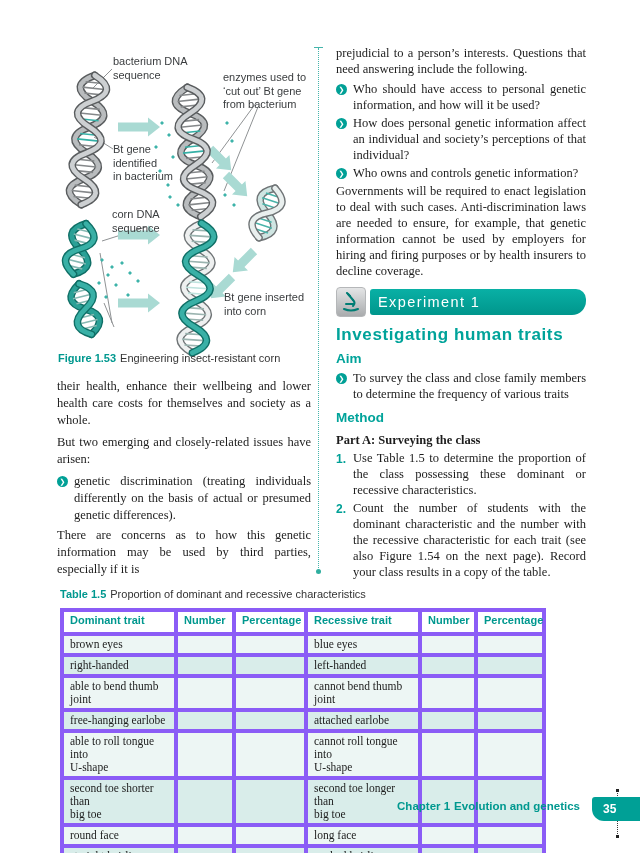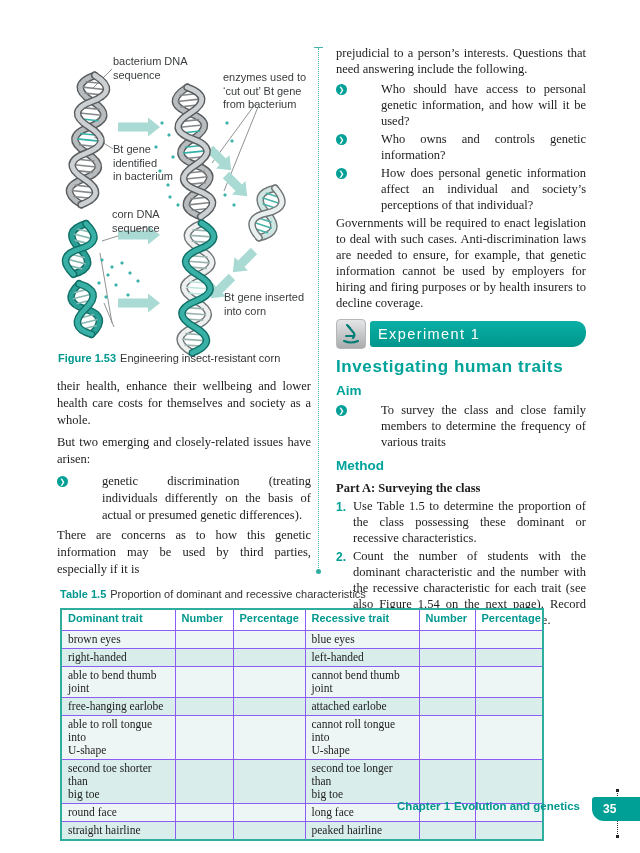--- a/index.html
+++ b/index.html
@@ -16,21 +16,21 @@
   .fig-caption .cap-label{color:#00988f;font-weight:bold;}
   .fig-caption .cap-text{margin-left:4px;}
 
   
   .col{position:absolute;font-size:12.5px;text-align:justify;}
   #left-col{left:57px;top:378px;width:254px;line-height:17px;}
   #right-col{left:336px;top:45px;width:250px;line-height:16px;}
   .para{margin:0 0 5px 0;}
   #right-col .para{margin-bottom:4px;}
 
-  .bullet{display:flex;margin:1px 0 2px 0;gap:28px;}
+  .bullet{display:flex;margin:1px 0 2px 0;}
   .bullet .b-icon{flex:0 0 11px;width:11px;height:11px;border-radius:50%;background:#00a096;
                   color:#fff;font-size:7px;line-height:11px;text-align:center;
                   font-family:"Liberation Sans",sans-serif;margin:3px 6px 0 0;}
   .bullet .b-text{flex:1;}
 
   
   #divider{position:absolute;left:318px;top:48px;height:520px;border-left:1px dotted #45b5ab;}
   #divider-tick{position:absolute;left:314px;top:47px;width:9px;height:1px;background:#45b5ab;}
   #divider-dot{position:absolute;left:316px;top:569px;width:5px;height:5px;border-radius:50%;background:#2fae9f;}
 
@@ -54,21 +54,21 @@
                font-weight:bold;font-size:12px;padding-top:1px;}
   .step .s-text{flex:1;}
 
   
   #table-caption{position:absolute;left:60px;top:588px;font-family:"Liberation Sans",sans-serif;
                  font-size:11px;color:#333;}
   #table-caption .cap-label{color:#00988f;font-weight:bold;}
   #table-caption .cap-text{margin-left:4px;}
   #traits-table{position:absolute;left:60px;top:608px;border-collapse:collapse;
                 width:482px;table-layout:fixed;font-size:11.5px;line-height:13px;}
-  #traits-table td,#traits-table th{border:1px solid #8b5cf6;padding:2px 6px;vertical-align:top;}
+  #traits-table td,#traits-table th{border:4px solid #8b5cf6;padding:2px 6px;vertical-align:top;}
   #traits-table{border:2px solid #2fae9f;}
   #traits-table th{font-family:"Liberation Sans",sans-serif;font-size:11px;color:#00988f;
                    text-align:left;background:#fff;height:16px;}
   #traits-table tr.r-light td{background:#edf6f4;}
   #traits-table tr.r-dark td{background:#d9edea;}
   .trait-cell{white-space:pre-line;}
 
   
   #footer-text{position:absolute;right:60px;top:800px;font-family:"Liberation Sans",sans-serif;
                font-size:11.5px;color:#00988f;}
@@ -270,25 +270,25 @@
   </div>
 
   <div id="right-col" class="col">
     <p class="para">prejudicial to a person’s interests. Questions that need answering include the following.</p>
     <div class="bullet">
       <span class="b-icon">❯</span>
       <span class="b-text">Who should have access to personal genetic information, and how will it be used?</span>
     </div>
     <div class="bullet">
       <span class="b-icon">❯</span>
-      <span class="b-text">Who owns and controls genetic information?</span>
+      <span class="b-text">How does personal genetic information affect an individual and society’s perceptions of that individual?</span>
     </div>
     <div class="bullet">
       <span class="b-icon">❯</span>
-      <span class="b-text">How does personal genetic information affect an individual and society’s perceptions of that individual?</span>
+      <span class="b-text">Who owns and controls genetic information?</span>
     </div>
     <p class="para">Governments will be required to enact legislation to deal with such cases. Anti-discrimination laws are needed to ensure, for example, that genetic information cannot be used by employers for hiring and firing purposes or by health insurers to decline coverage.</p>
 
     <div class="exp-row">
       <div class="exp-icon-box">
         <svg width="20" height="20" viewBox="0 0 20 20" fill="none" stroke="#007d74" stroke-width="2" stroke-linecap="round">
           <path d="M7 2 L12 8"></path>
           <path d="M12 8 Q15 11 12 14"></path>
           <path d="M5 12 H13"></path>
           <path d="M3 17 Q10 20 17 17"></path>

